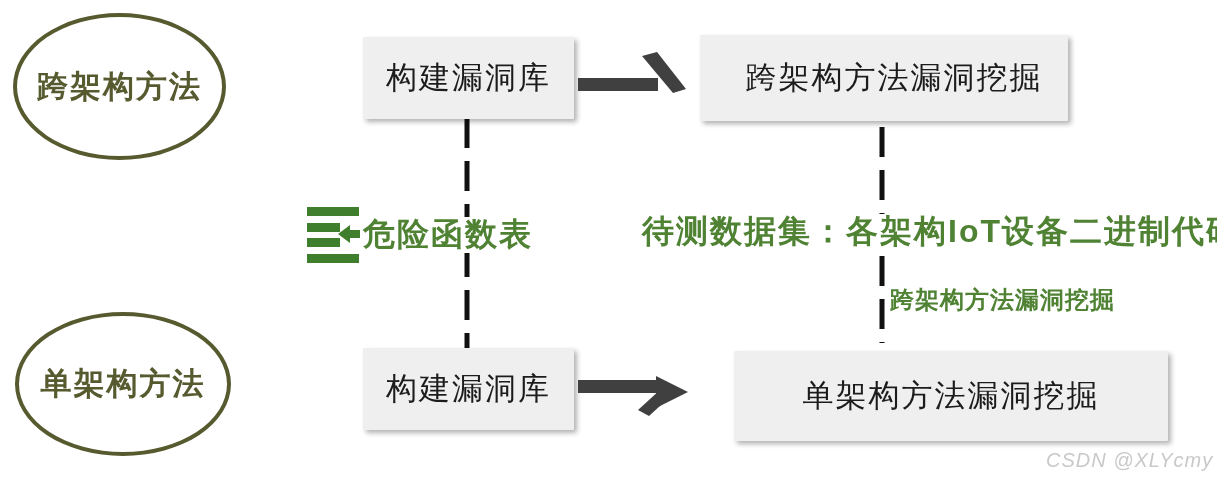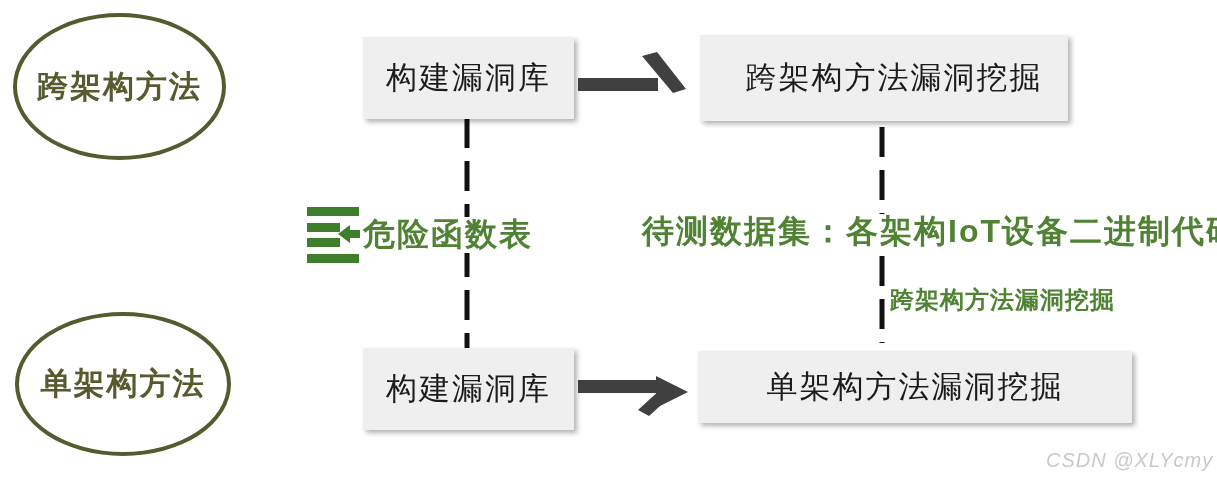--- a/index.html
+++ b/index.html
@@ -89,21 +89,21 @@
   </div>
 
   <div class="pbox" style="left:700px;top:35px;width:368px;height:86px;padding-left:20px;">
     <span class="lbl">跨架构方法漏洞挖掘</span>
   </div>
 
   <div class="pbox" style="left:363px;top:348px;width:211px;height:82px;">
     <span class="lbl">构建漏洞库</span>
   </div>
 
-  <div class="pbox" style="left:698px;top:351px;width:434px;height:72px;">
+  <div class="pbox" style="left:734px;top:351px;width:434px;height:90px;">
     <span class="lbl">单架构方法漏洞挖掘</span>
   </div>
 
   <svg class="abs" style="left:578px;top:52px;" width="112" height="50" viewBox="0 0 112 50">
     <rect class="arrow-shape" x="0" y="26" width="80" height="13"></rect>
     <polygon class="arrow-shape" points="64,4 79,0 108,37 95,41"></polygon>
   </svg>
 
   <svg class="abs" style="left:578px;top:364px;" width="112" height="54" viewBox="0 0 112 54">
     <rect class="arrow-shape" x="0" y="16" width="80" height="13"></rect>

